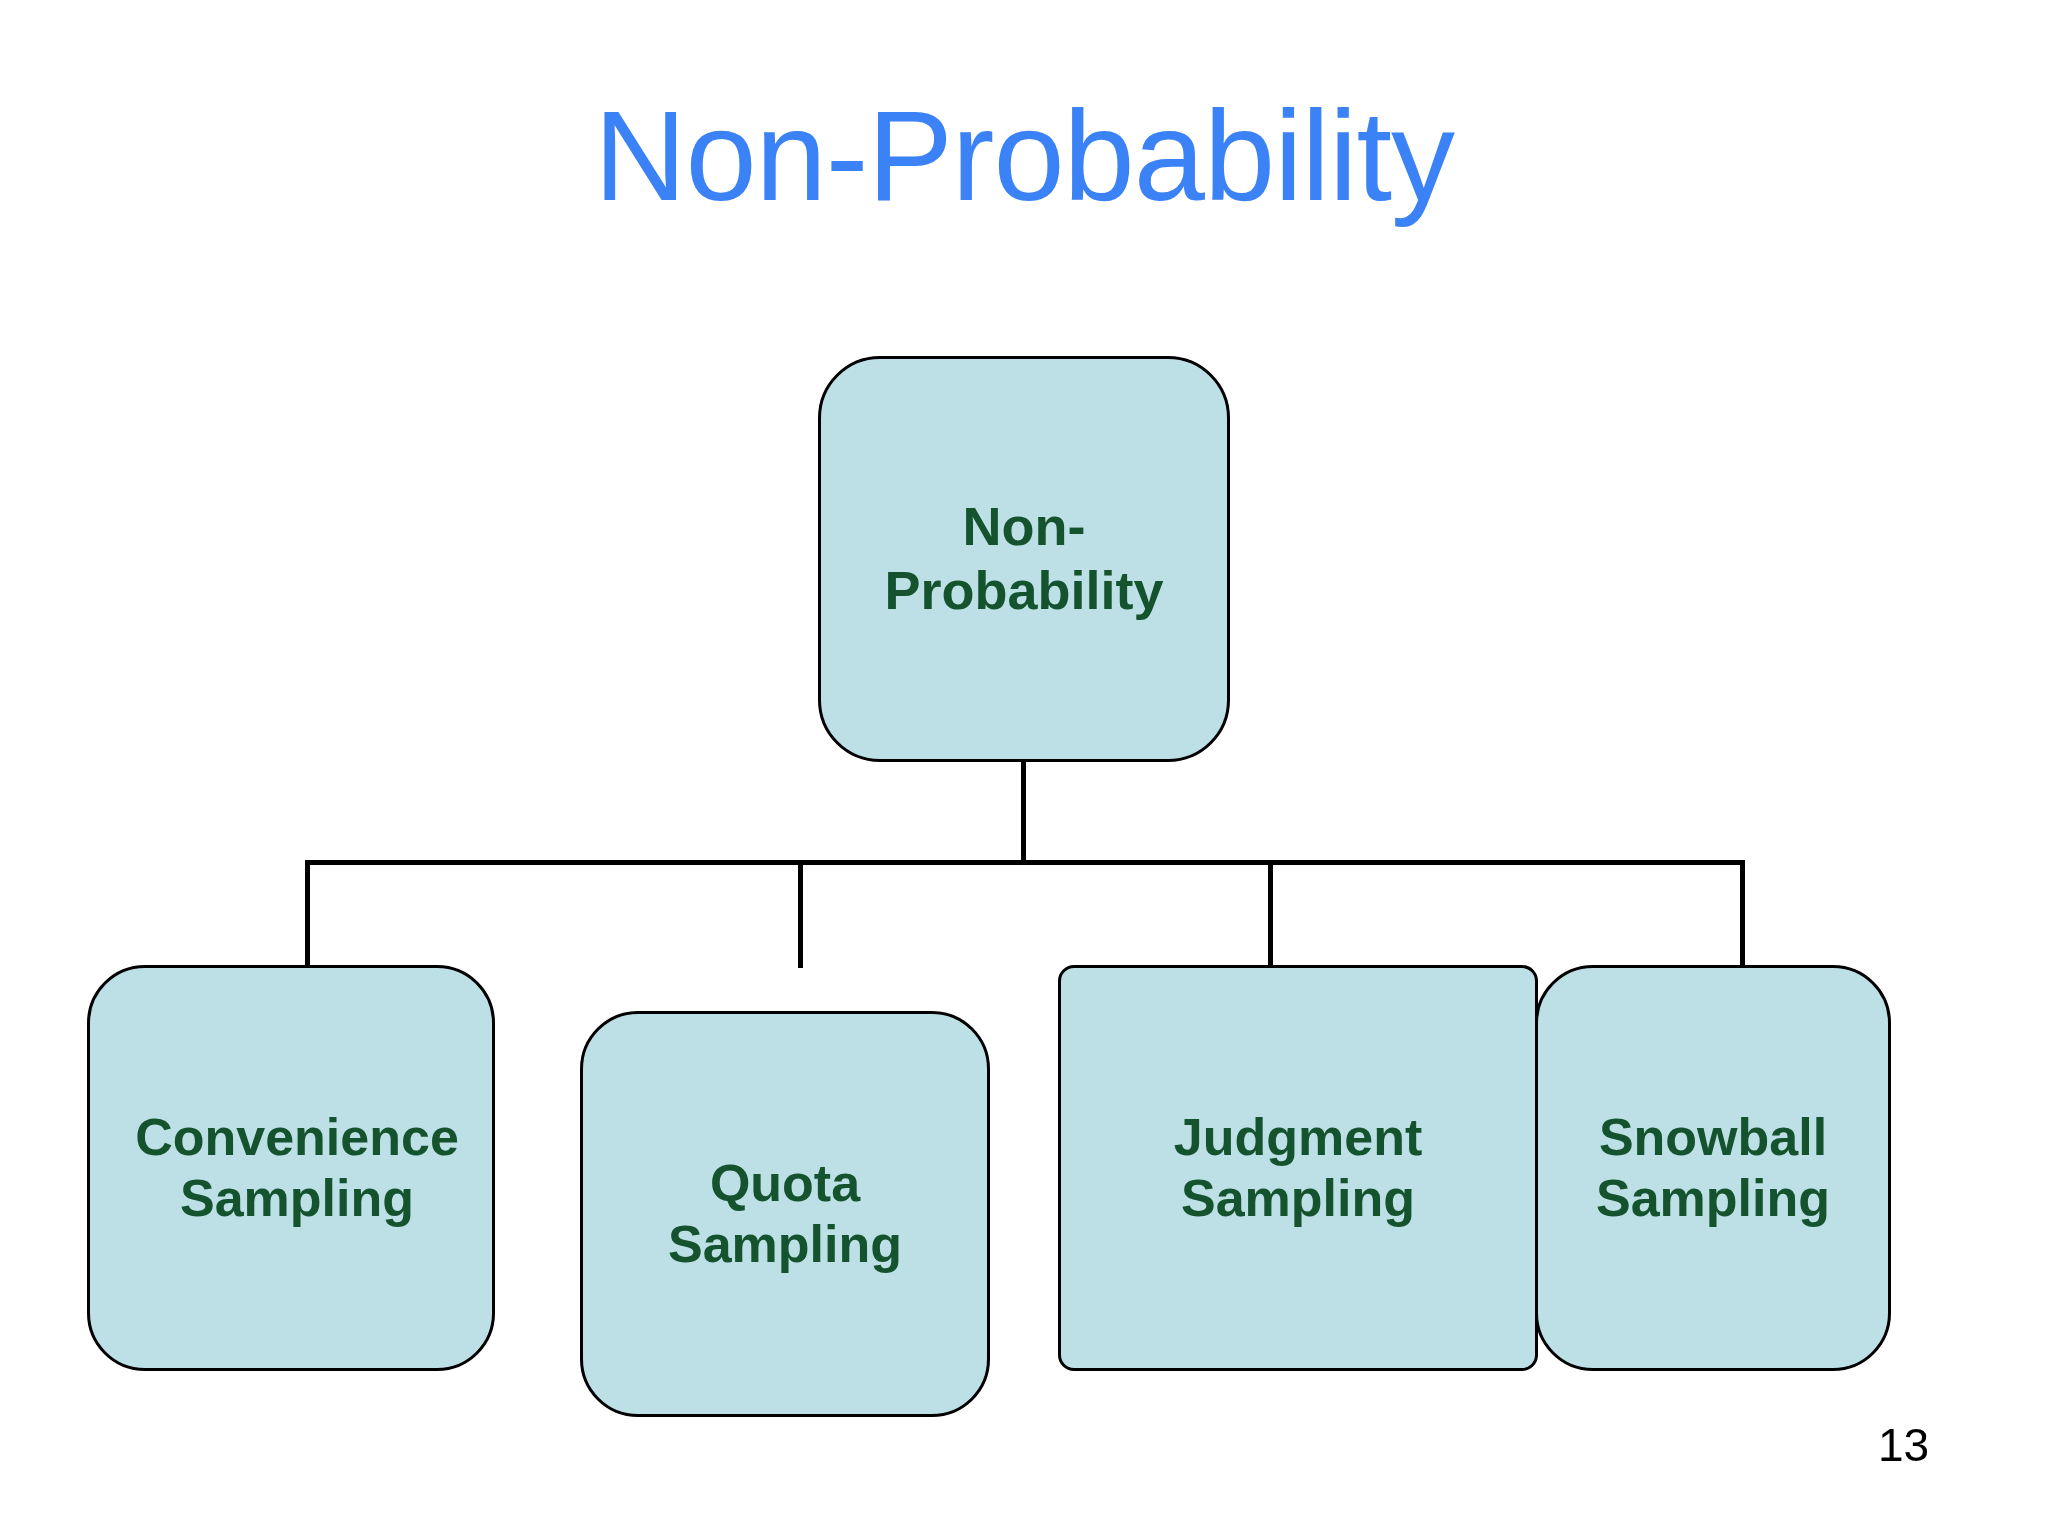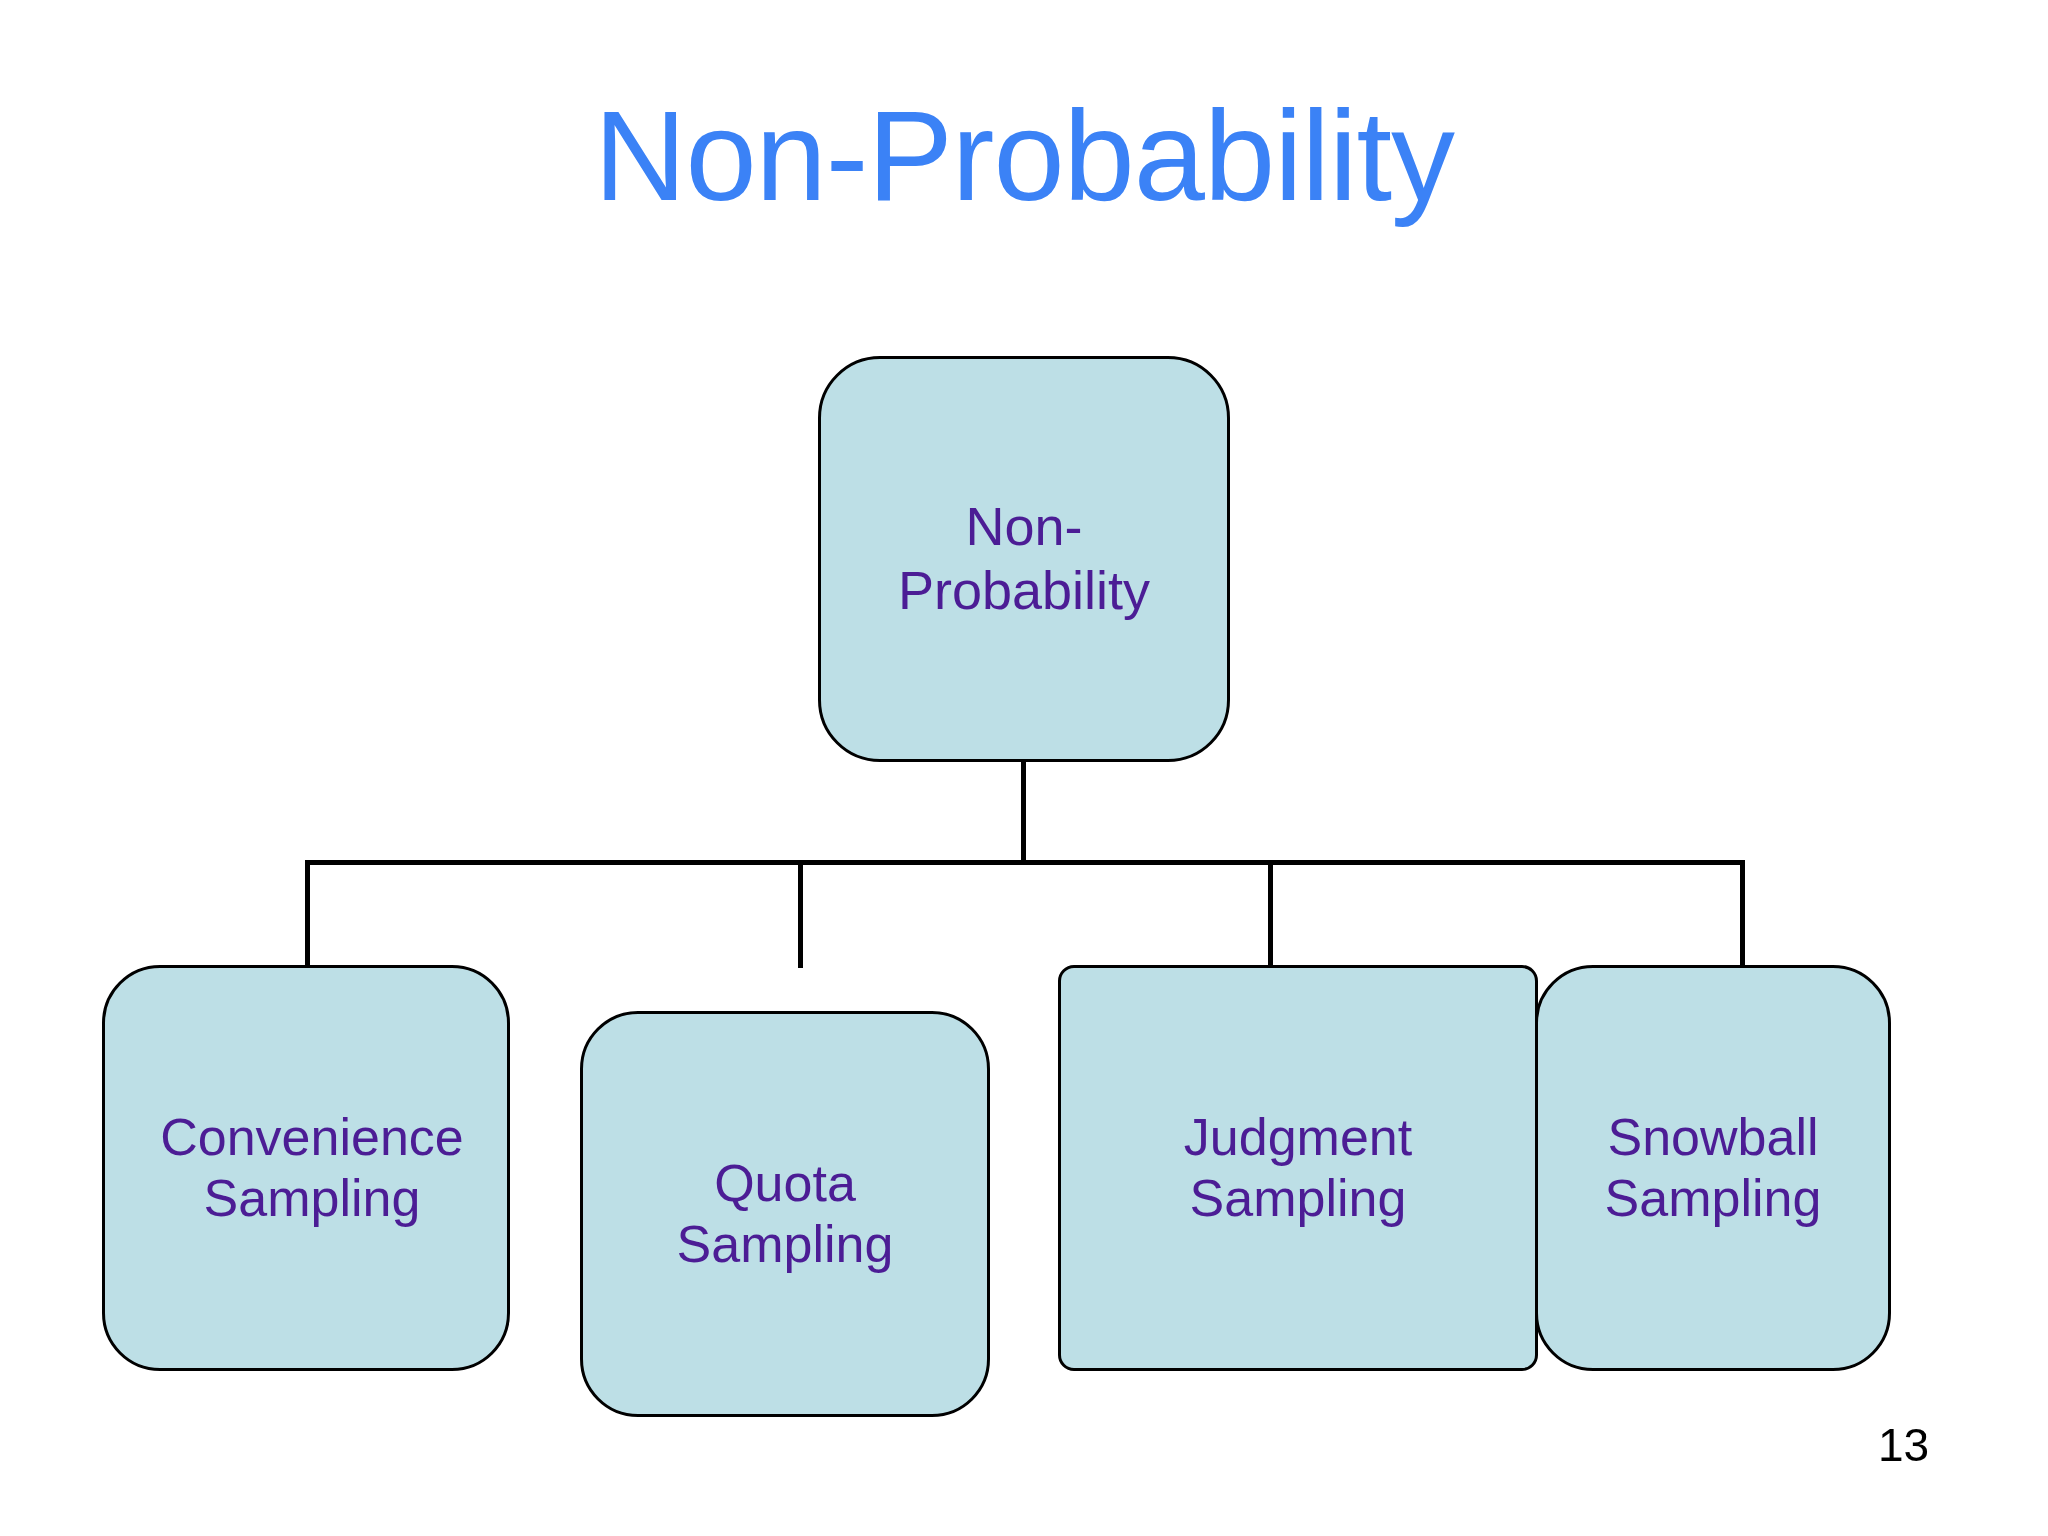--- a/index.html
+++ b/index.html
@@ -45,42 +45,42 @@
     border-radius: 62px;
     display: flex;
     align-items: center;
     justify-content: center;
     z-index: 3;
   }
   .node-label {
     text-align: center;
     font-size: 52px;
     line-height: 1.18;
-    font-weight: 400;
-    color: #4c1d95;
+    font-weight: 700;
+    color: #14532d;
     white-space: pre-line;
     padding: 0 10px;
   }
 
   #node-root {
     left: 818px;
     top: 356px;
     width: 412px;
     height: 406px;
   }
   #node-root .node-label {
     font-size: 54px;
   }
 
   .node-child {
     top: 965px;
     height: 406px;
     border-radius: 58px;
   }
-  #node-convenience { left: 102px;  width: 408px; padding-left: 12px; }
+  #node-convenience { left: 87px;  width: 408px; padding-left: 12px; }
   #node-quota       { left: 580px;  width: 410px; margin-top: 46px; }
   #node-judgment    { left: 1058px; width: 480px; border-radius: 16px; }
   #node-snowball    { left: 1535px; width: 356px; }
 
   
   .connector {
     position: absolute;
     background: #000000;
     z-index: 1;
   }

